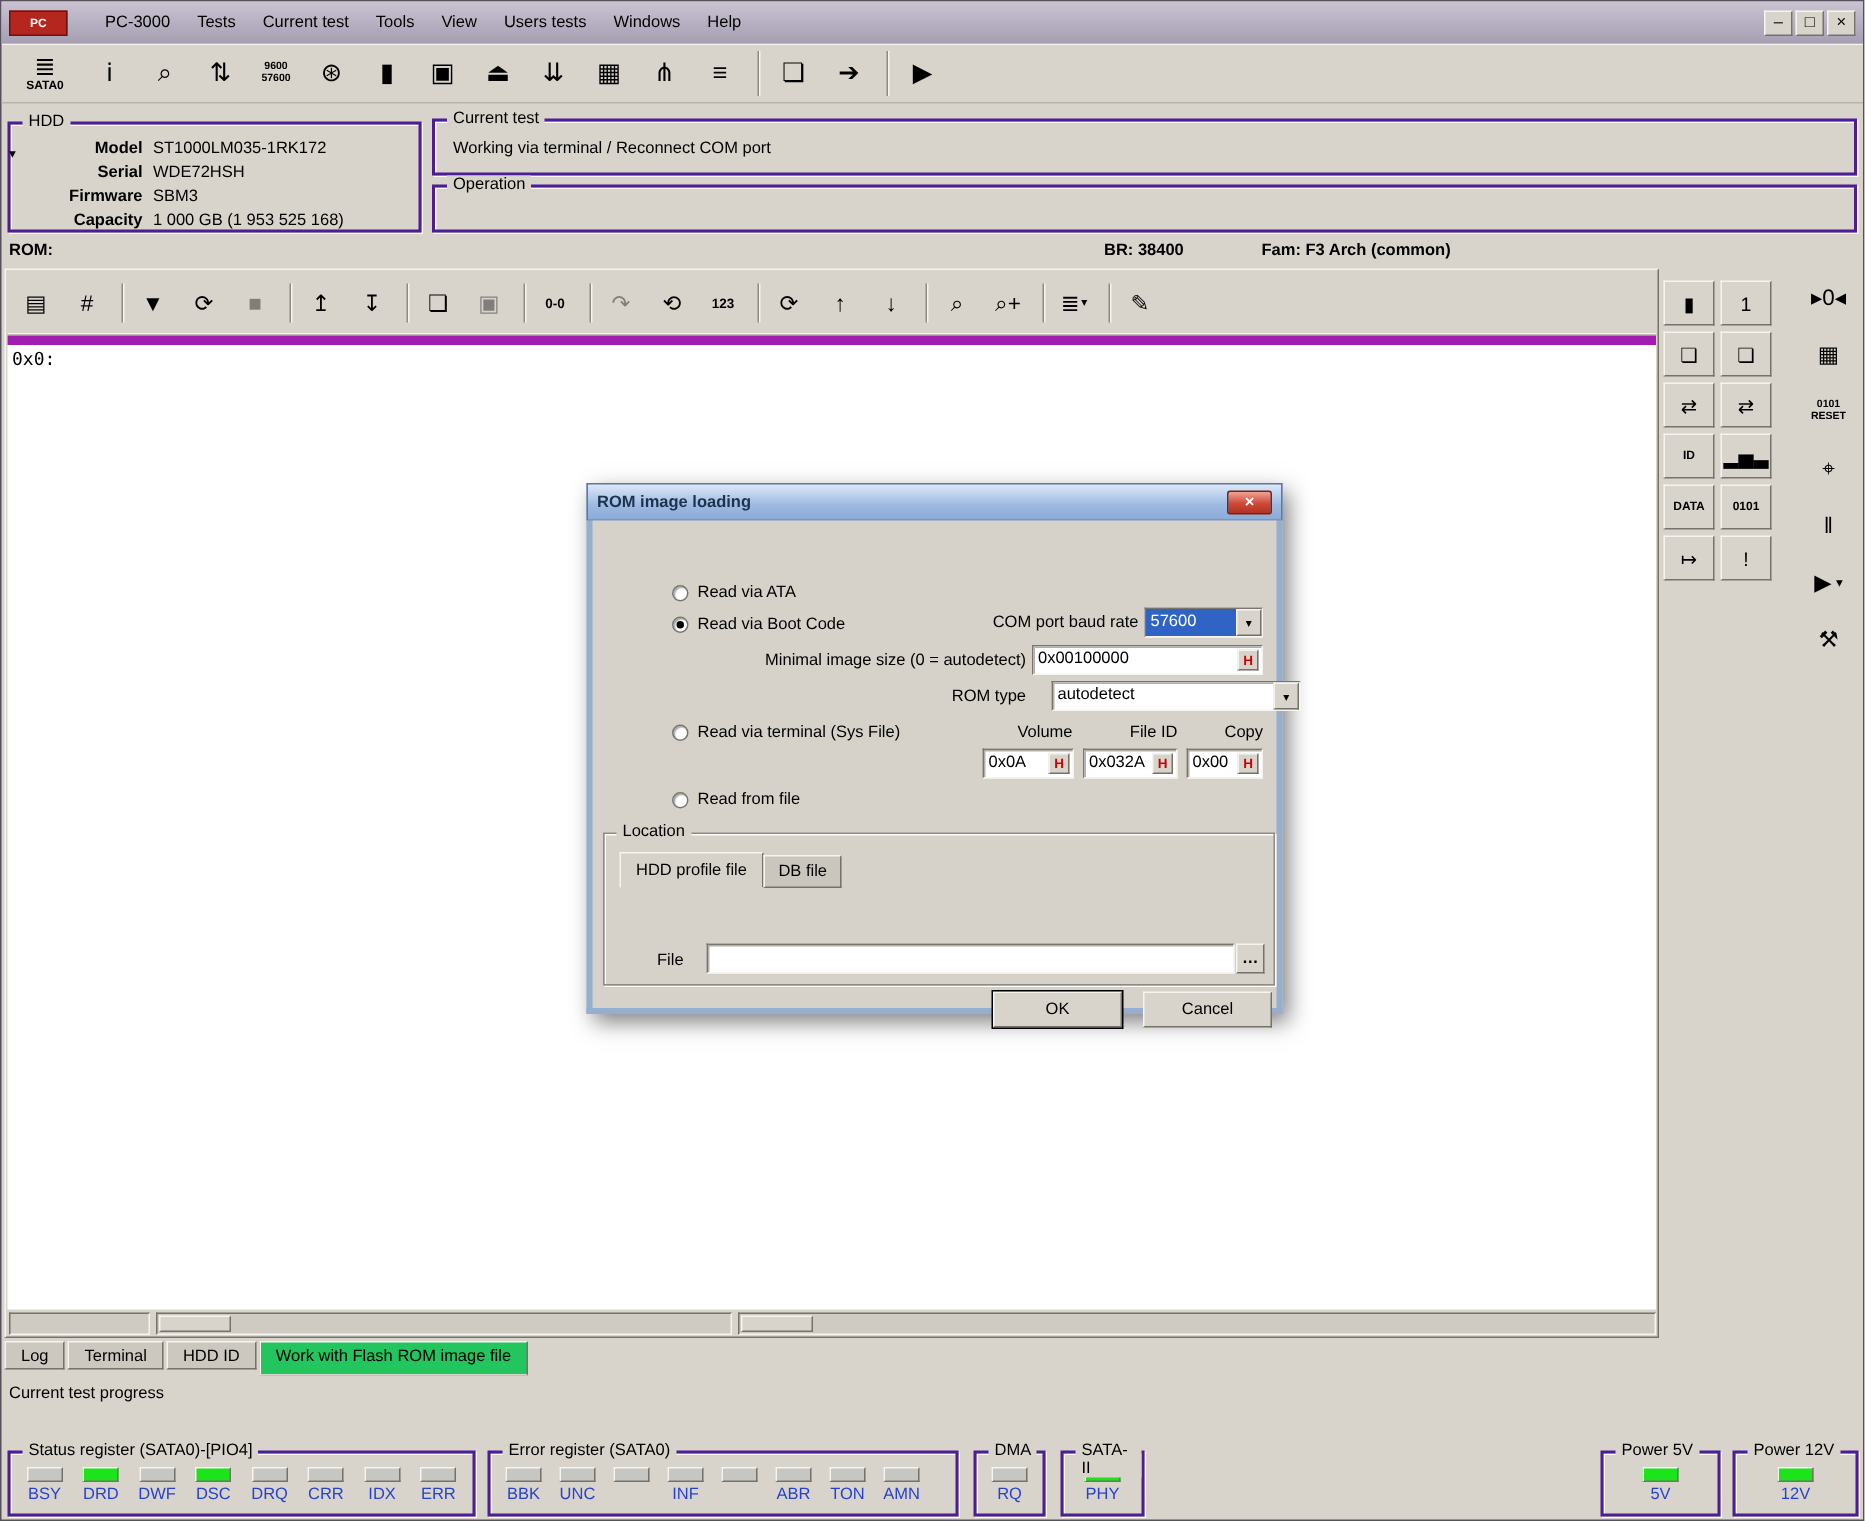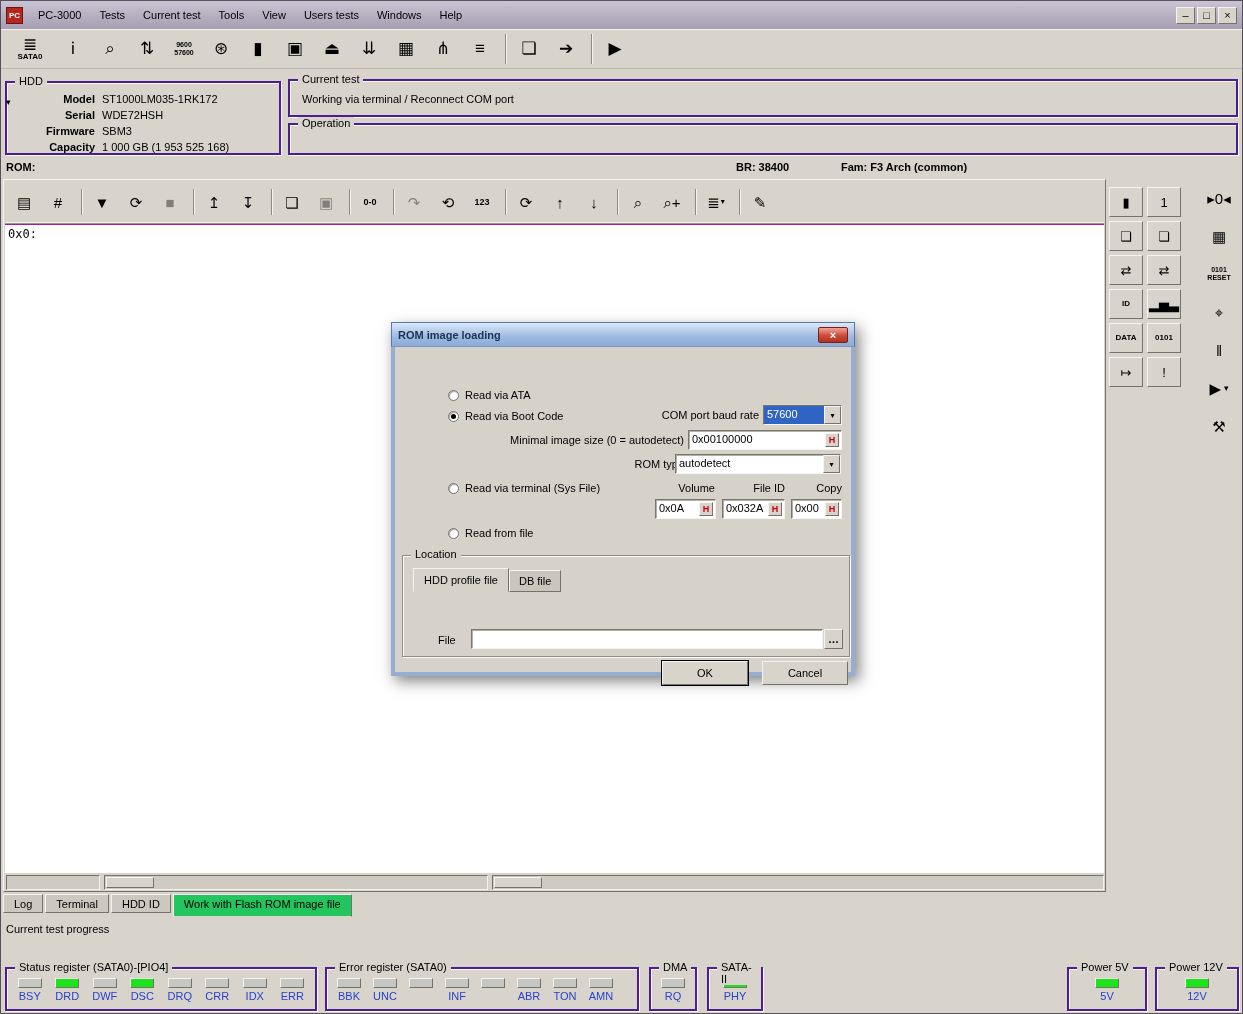--- a/index.html
+++ b/index.html
@@ -8,22 +8,22 @@
   .win { position:relative; width:1243px; height:1014px; background:#d8d4cc; border:1px solid #55505c; }
 
   
   .raised { border:1px solid; border-color:#f6f4f0 #76726a #76726a #f6f4f0; background:#d8d4cc; }
   .gb { position:absolute; border:2px solid #4c1d95; box-shadow:1px 1px 0 #fdfcfa, inset 1px 1px 0 #fdfcfa; }
   .gb-title { position:absolute; top:-8px; left:8px; background:#d8d4cc; padding:0 4px; }
 
   
   .titlebar { position:absolute; left:0; top:0; width:100%; height:28px;
     background:linear-gradient(#c9c3d2, #a69eb2); display:flex; align-items:center; padding:0 5px; }
-  .app-icon { width:17px; height:17px; background:#b4261e; color:#fff; font-weight:bold; font-size:8px;
-    display:flex; align-items:center; justify-content:center; border:1px solid #6e120d; margin-right:6px; }
+  .app-icon { width:39px; height:17px; background:#b4261e; color:#fff; font-weight:bold; font-size:8px;
+    display:flex; align-items:center; justify-content:center; border:1px solid #6e120d; margin-right:16px; }
   .menu-item { padding:4px 9px; cursor:default; }
   .tb-spacer { flex:1; }
   .win-btn { width:19px; height:17px; margin-left:2px; display:flex; align-items:center; justify-content:center;
     font-size:11px; line-height:1; }
 
   
   .toolbar { position:absolute; left:0; top:28px; width:100%; height:40px; display:flex; align-items:center;
     padding:2px 6px; border-bottom:1px solid #b8b4ac; box-shadow:0 1px 0 #f6f4f0 inset; }
   .tbtn { width:34px; height:32px; display:flex; flex-direction:column; align-items:center; justify-content:center;
     font-size:17px; line-height:1; margin-right:3px; background:transparent; border:1px solid transparent; }
@@ -52,21 +52,21 @@
     border:1px solid; border-color:#f6f4f0 #76726a #76726a #f6f4f0; }
   .rom-toolbar { position:absolute; left:1px; top:1px; right:1px; height:43px; display:flex; align-items:center;
     padding:0 4px; border-bottom:1px solid #9a968e; box-shadow:0 -1px 0 #f6f4f0 inset; }
   .rbtn { width:30px; height:30px; display:flex; align-items:center; justify-content:center; font-size:15px;
     line-height:1; margin-right:4px; border:1px solid transparent; }
   .rbtn.small-txt { font-size:9px; font-weight:bold; }
   .rbtn.disabled { opacity:.4; }
   .rbtn .cdn { font-size:8px; margin-left:1px; }
   .rsep { width:2px; height:26px; border-left:1px solid #8e8a82; border-right:1px solid #f6f4f0; margin:0 4px; }
   .hex-view { position:absolute; left:1px; top:44px; right:1px; bottom:18px; background:#fff;
-    border-top:1px solid #a21caf; font-family:"DejaVu Sans Mono", monospace; font-size:12px; padding:2px 3px; }
+    border-top:6px solid #a21caf; font-family:"DejaVu Sans Mono", monospace; font-size:12px; padding:2px 3px; }
   .scr { position:absolute; bottom:1px; height:15px; background:#cfcbc3; border:1px solid;
     border-color:#76726a #f6f4f0 #f6f4f0 #76726a; }
   .scr .thumb { position:absolute; left:1px; top:1px; width:48px; height:11px; }
   .scr-a { left:2px;  width:94px; }
   .scr-b { left:100px; width:384px; }
   .scr-c { left:488px; width:612px; }
 
   
   .right-grid { position:absolute; left:1108px; top:186px; width:74px; display:grid;
     grid-template-columns:34px 34px; gap:4px 4px; }
@@ -557,21 +557,21 @@
         <span class="drop raised">▾</span>
       </div>
 
       <span class="dlg-label r-align" style="left:100px; top:87px; width:189px;">Minimal image size (0 = autodetect)</span>
       <div class="hexfield" style="left:293px; top:83px; width:154px;">
         <span class="val">0x00100000</span>
         <span class="hexbtn raised">H</span>
       </div>
 
       <span class="dlg-label r-align" style="left:189px; top:111px; width:100px;">ROM type</span>
-      <div class="combo" style="left:280px; top:107px; width:166px;gap:38px;">
+      <div class="combo" style="left:306px; top:107px; width:166px;gap:38px;">
         <span class="val">autodetect</span>
         <span class="drop raised">▾</span>
       </div>
 
       <div class="radio-row" style="left:14px; top:135px;">
         <span class="radio" data-checked="false"></span>
         <span>Read via terminal (Sys File)</span>
       </div>
 
       <span class="dlg-label r-align" style="left:260px; top:135px; width:60px;">Volume</span>

